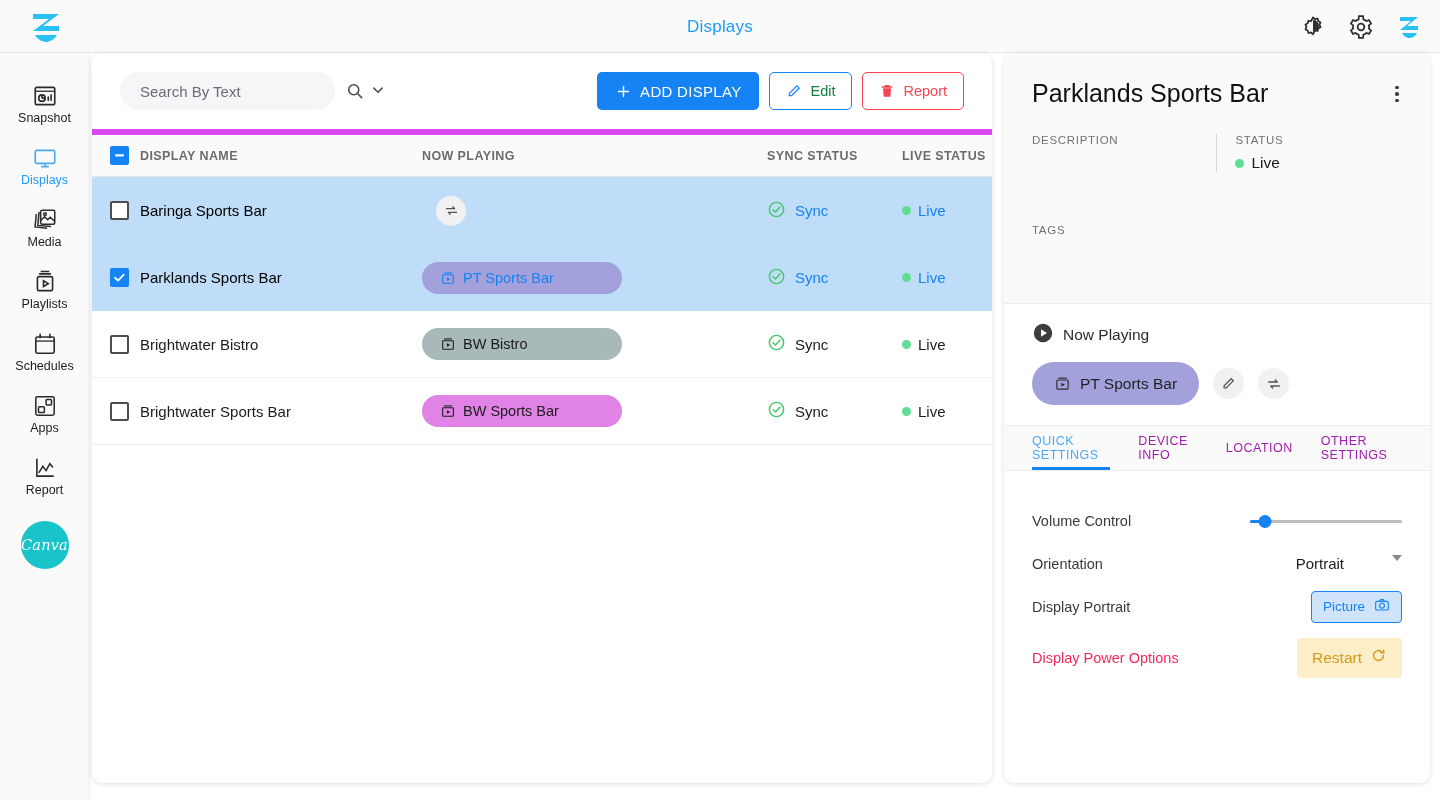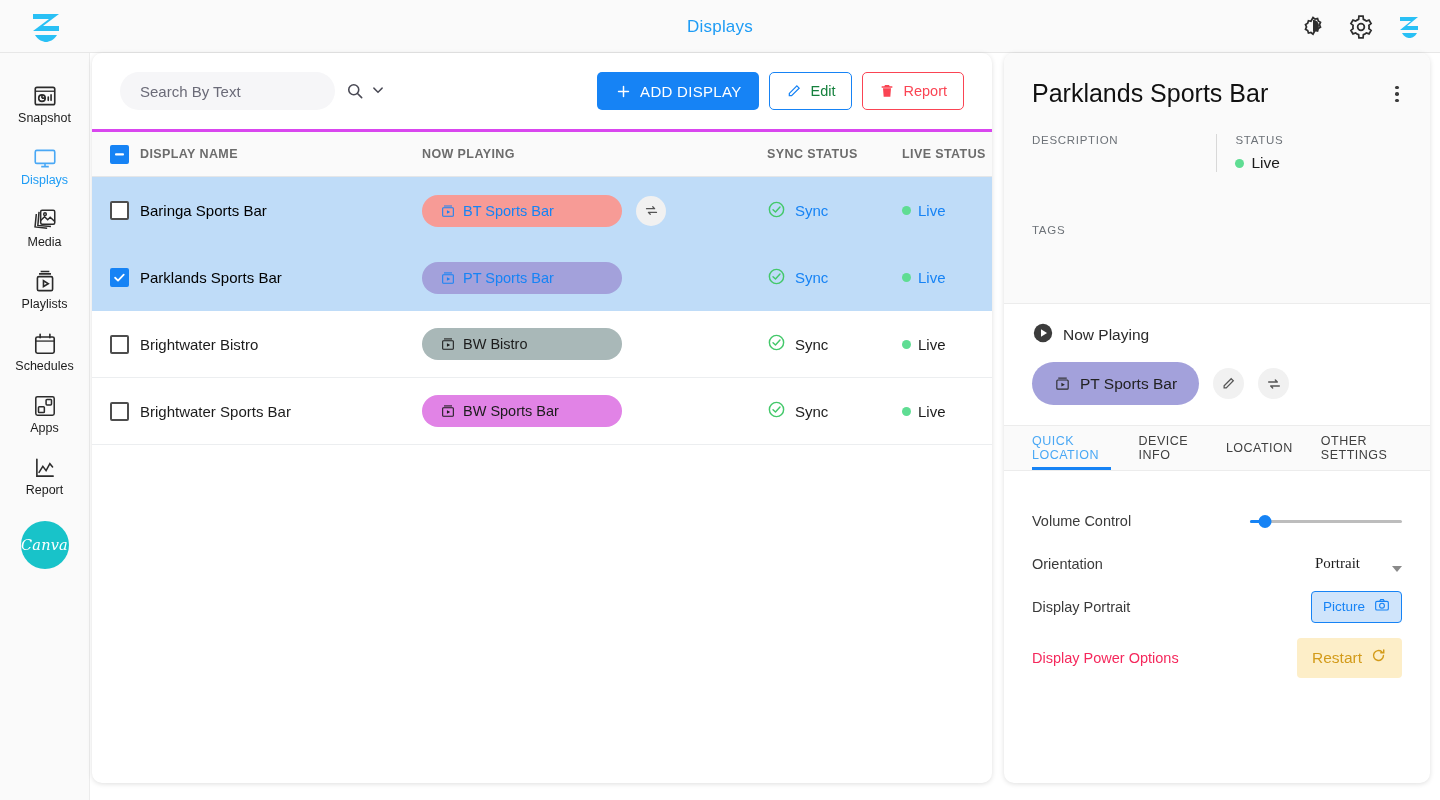--- a/index.html
+++ b/index.html
@@ -92,21 +92,21 @@
   #edit-btn { background:#fff; color:#15803d; border:1px solid #1683f5; }
   #delete-btn { background:#fff; color:#fa4453; border:1px solid #fa4453; }
 
   
   #tbl { width:100%; }
   .row {
     display:flex; align-items:center; width:100%;
     border-bottom:1px solid #eceef0;
   }
   #thead.row {
-    height:48px; background:#fafafa; border-top:3px solid #d946ef;
+    height:48px; background:#fafafa; border-top:6px solid #d946ef;
     border-bottom:1px solid #e4e6e8;
   }
   #thead .cell { font-size:12.5px; font-weight:bold; color:#6c6c6c; letter-spacing:.4px; }
   .body-row { height:67px; }
   .body-row.selected { background:#bfdcf8; border-bottom:none; }
   .cell { flex:none; display:flex; align-items:center; }
   .c-check { width:48px; padding-left:18px; }
   .c-name  { width:282px; font-size:15px; color:#1c1c1c; }
   .c-name.link { color:#000000; }
   .c-now   { width:345px; }
@@ -173,42 +173,42 @@
   #np-chip .chip-ico { width:17px; height:17px; }
   .np-btn {
     width:31px; height:31px; border-radius:50%; background:#f1f1f1;
     display:flex; align-items:center; justify-content:center; cursor:pointer;
     margin-left:14px;
   }
 
   #tabs { display:flex; background:#fafafa; height:45px; padding-left:28px; border-bottom:1px solid #ececec; }
   .tab {
     display:flex; align-items:center; font-size:12.5px; letter-spacing:.5px;
-    color:#404040; cursor:pointer; margin-right:28px; position:relative;
+    color:#a21caf; cursor:pointer; margin-right:28px; position:relative;
   }
   .tab.active { color:#4aa8f5; }
   .tab.active::after {
     content:""; position:absolute; left:0; right:0; bottom:0; height:3px; background:#1683f5;
   }
 
   #settings-body { padding:28px; flex:1; }
   .setting-row { display:flex; align-items:center; height:43px; }
   .setting-label { font-size:14.5px; color:#3a3a3a; flex:1; }
   .setting-label.danger { color:#f5285c; }
 
   #volume-slider { width:152px; height:18px; position:relative; cursor:pointer; }
   #volume-slider .track { position:absolute; left:0; right:0; top:8px; height:3px; background:#bdbdbd; border-radius:2px; }
   #volume-slider .fill { position:absolute; left:0; top:8px; height:3px; background:#1683f5; border-radius:2px; }
   #volume-slider .thumb {
     position:absolute; top:3px; width:13px; height:13px; border-radius:50%;
     background:#1683f5; transform:translateX(-50%);
   }
 
   #orientation-select {
-    display:flex; align-items:flex-end; gap:32px; cursor:pointer;font-family:Liberation Serif, serif;
+    display:flex; align-items:flex-start; gap:48px; cursor:pointer;
   }
   #orientation-value { font-size:15px; color:#1c1c1c; }
   .caret { width:0;height:0;border-left:5px solid transparent;border-right:5px solid transparent;border-top:6px solid #8a8a8a; }
 
   #snapshot-btn {
     background:#cfe4fb; border:1px solid #1683f5; border-radius:4px; height:32px;
     display:flex; align-items:center; gap:9px; padding:0 11px; cursor:pointer;
     color:#1683f5; font-size:13.5px;
   }
   #restart-btn {
@@ -394,28 +394,20 @@
     </div>
     <div id="tbody">
         <div class="row body-row selected">
           <div class="cell c-check">
             <div class="cbx"></div>
           </div>
           <div class="cell c-name link">
             <span>Baringa Sports Bar</span>
           </div>
           <div class="cell c-now">
-            <div class="chip chip-wide" style="background:#f79b96;color:#1683f5">
-              <span class="chip-ico"><svg viewBox="0 0 24 24" width="16" height="16" fill="none" stroke="currentColor" stroke-width="1.6">
-                  <rect x="4" y="7" width="16" height="13" rx="1.4"></rect>
-                  <path d="M6 4.4h12"></path>
-                  <path d="M10.4 11 15.4 13.6 10.4 16.2Z" fill="currentColor" stroke="none"></path>
-                </svg></span>
-              <span>BT Sports Bar</span>
-            </div>
             <div class="icon-btn-round">
               <svg viewBox="0 0 24 24" width="15" height="15" fill="none" stroke="#555" stroke-width="2" stroke-linecap="round" stroke-linejoin="round">
                 <path d="M4 9h13l-3-3M20 15H7l3 3"></path>
               </svg>
             </div>
           </div>
           <div class="cell c-sync link">
             <span><svg viewBox="0 0 24 24" width="19" height="19" fill="none" stroke="#43c86a" stroke-width="1.8">
                 <circle cx="12" cy="12" r="9"></circle>
                 <path d="M7.6 12.2 10.7 15.2 16.4 8.8" stroke-linecap="round" stroke-linejoin="round"></path>
@@ -576,21 +568,21 @@
       </div>
       <div class="np-btn">
         <svg viewBox="0 0 24 24" width="16" height="16" fill="none" stroke="#555" stroke-width="2" stroke-linecap="round" stroke-linejoin="round">
           <path d="M4 9h13l-3-3M20 15H7l3 3"></path>
         </svg>
       </div>
     </div>
   </div>
 
   <div id="tabs">
-      <div class="tab active">QUICK LOCATION</div>
+      <div class="tab active">QUICK SETTINGS</div>
       <div class="tab">DEVICE INFO</div>
       <div class="tab">LOCATION</div>
       <div class="tab">OTHER SETTINGS</div>
     </div>
 
   <div id="settings-body">
     <div class="setting-row">
       <div class="setting-label">Volume Control</div>
       <div class="right-slot">
         <div id="volume-slider">

